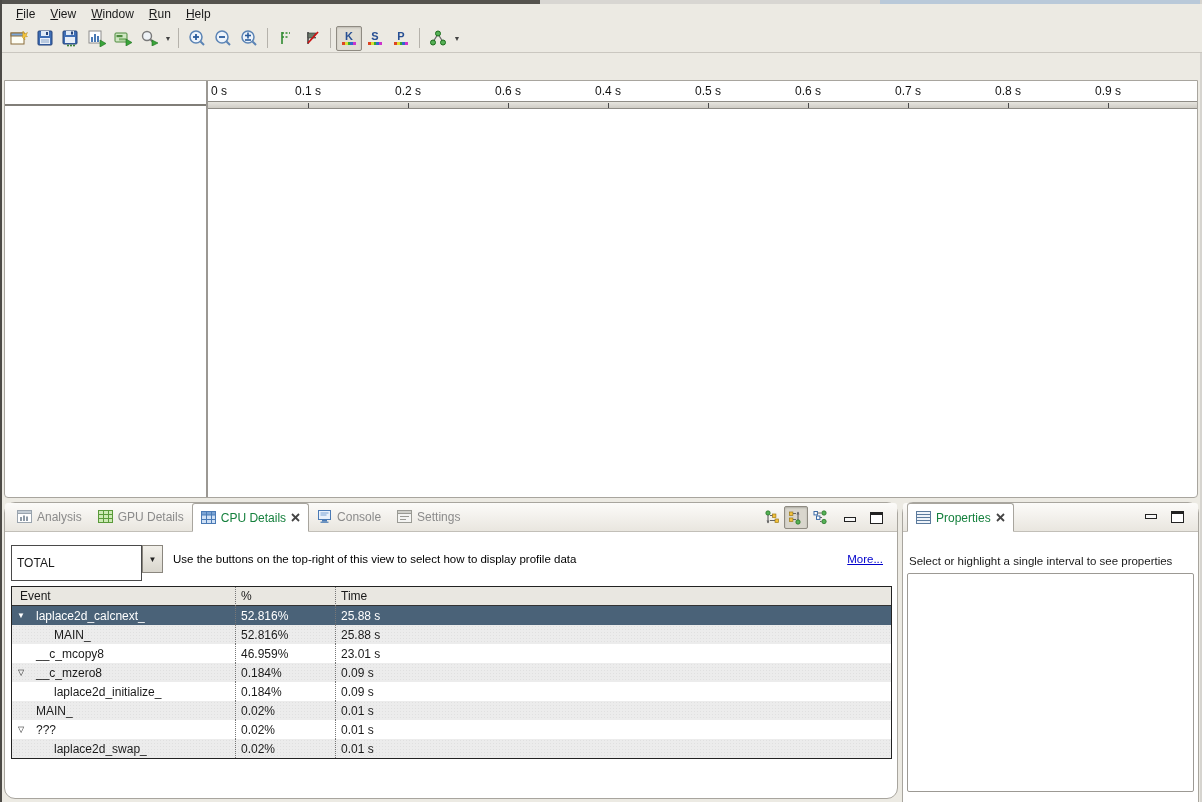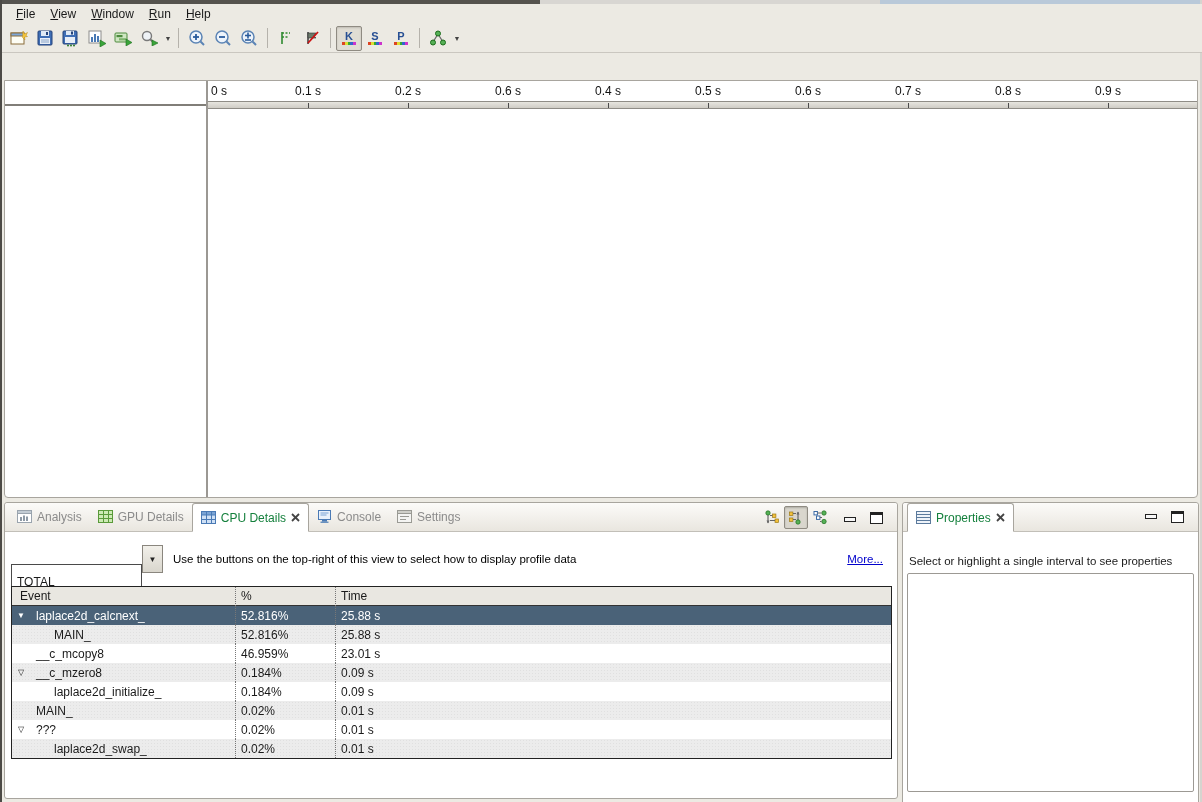--- a/index.html
+++ b/index.html
@@ -36,29 +36,29 @@
   .max-glyph { width:13px; height:12px; border:1px solid #222; border-top:3px solid #222; background:#fff; }
 
   .editor-content { position:absolute; left:4px; top:80px; width:1194px; height:418px; background:#fff; border:1px solid #a8a59e; border-radius:0 0 4px 4px; }
   .tl-divider { position:absolute; left:201px; top:0; width:2px; height:416px; background:#9b9893; }
   .ruler-left-line { position:absolute; left:0; top:23px; width:201px; height:2px; background:#817e78; }
   .ruler-band { position:absolute; left:203px; top:20px; right:0; height:8px; background:linear-gradient(#e7e5df,#cfccc5); border-top:1px solid #8f8c86; border-bottom:1px solid #8f8c86; }
   .tick-label { position:absolute; top:3px; font-size:12px; color:#111; white-space:nowrap; }
   .tick-mark { position:absolute; top:22px; width:1px; height:5px; background:#4a4a4a; }
 
   
-  .pane { position:absolute; background:#fff; border:1px solid #a8a59e; border-radius:3px; }
+  .pane { position:absolute; background:#fff; border:1px solid #a8a59e; border-radius:11px; }
   .pane-tabbar { position:relative; height:29px; background:linear-gradient(#fcfbf9,#e9e6df); border-bottom:1px solid #c2bfb8; border-radius:3px 3px 0 0; display:flex; align-items:flex-end; }
   .vtab { height:29px; display:flex; align-items:center; gap:5px; padding:0 8px; color:#8b8b8b; white-space:nowrap; }
   .vtab.active { background:#fff; color:#15803d; border:1px solid #a8a59e; border-bottom:1px solid #fff; border-radius:3px 3px 0 0; margin-bottom:-1px;justify-content:center; }
   .view-btn { width:24px; height:23px; display:flex; align-items:center; justify-content:center; border:1px solid transparent; border-radius:2px; }
   .view-btn.pressed { border:1px solid #8f8b82; background:#d9d6cd; box-shadow:inset 0 1px 2px rgba(0,0,0,.2); }
 
   
-  .combo-field { position:absolute; left:6px; top:42px; width:131px; height:36px; background:#fff; border:1px solid #4a4a4a; display:flex; align-items:center; padding-left:5px;margin-top:19px; }
+  .combo-field { position:absolute; left:6px; top:42px; width:131px; height:36px; background:#fff; border:1px solid #4a4a4a; display:flex; align-items:center; padding-left:5px; }
   .combo-arrow { position:absolute; left:137px; top:42px; width:21px; height:28px; background:linear-gradient(#f2f0ea,#d9d6cd); border:1px solid #8a867e; display:flex; align-items:center; justify-content:center; font-size:8px; color:#222; }
   .cpu-hint { position:absolute; left:168px; top:50px; font-size:11.5px; color:#000; }
   .more-link { position:absolute; right:14px; top:50px; color:#0000cc; text-decoration:underline; font-size:11.5px; }
 
   .cpu-table { position:absolute; left:6px; top:83px; width:881px; border:1px solid #222; }
   .trow, .thead { display:flex; height:19px; align-items:center; }
   .thead { background:#e9e7e1; border-bottom:1px solid #333; }
   .tcell { height:19px; display:flex; align-items:center; overflow:hidden; white-space:nowrap; }
   .c-event { width:223px; }
   .c-pct { width:100px; border-left:1px dotted #777; padding-left:5px; }

